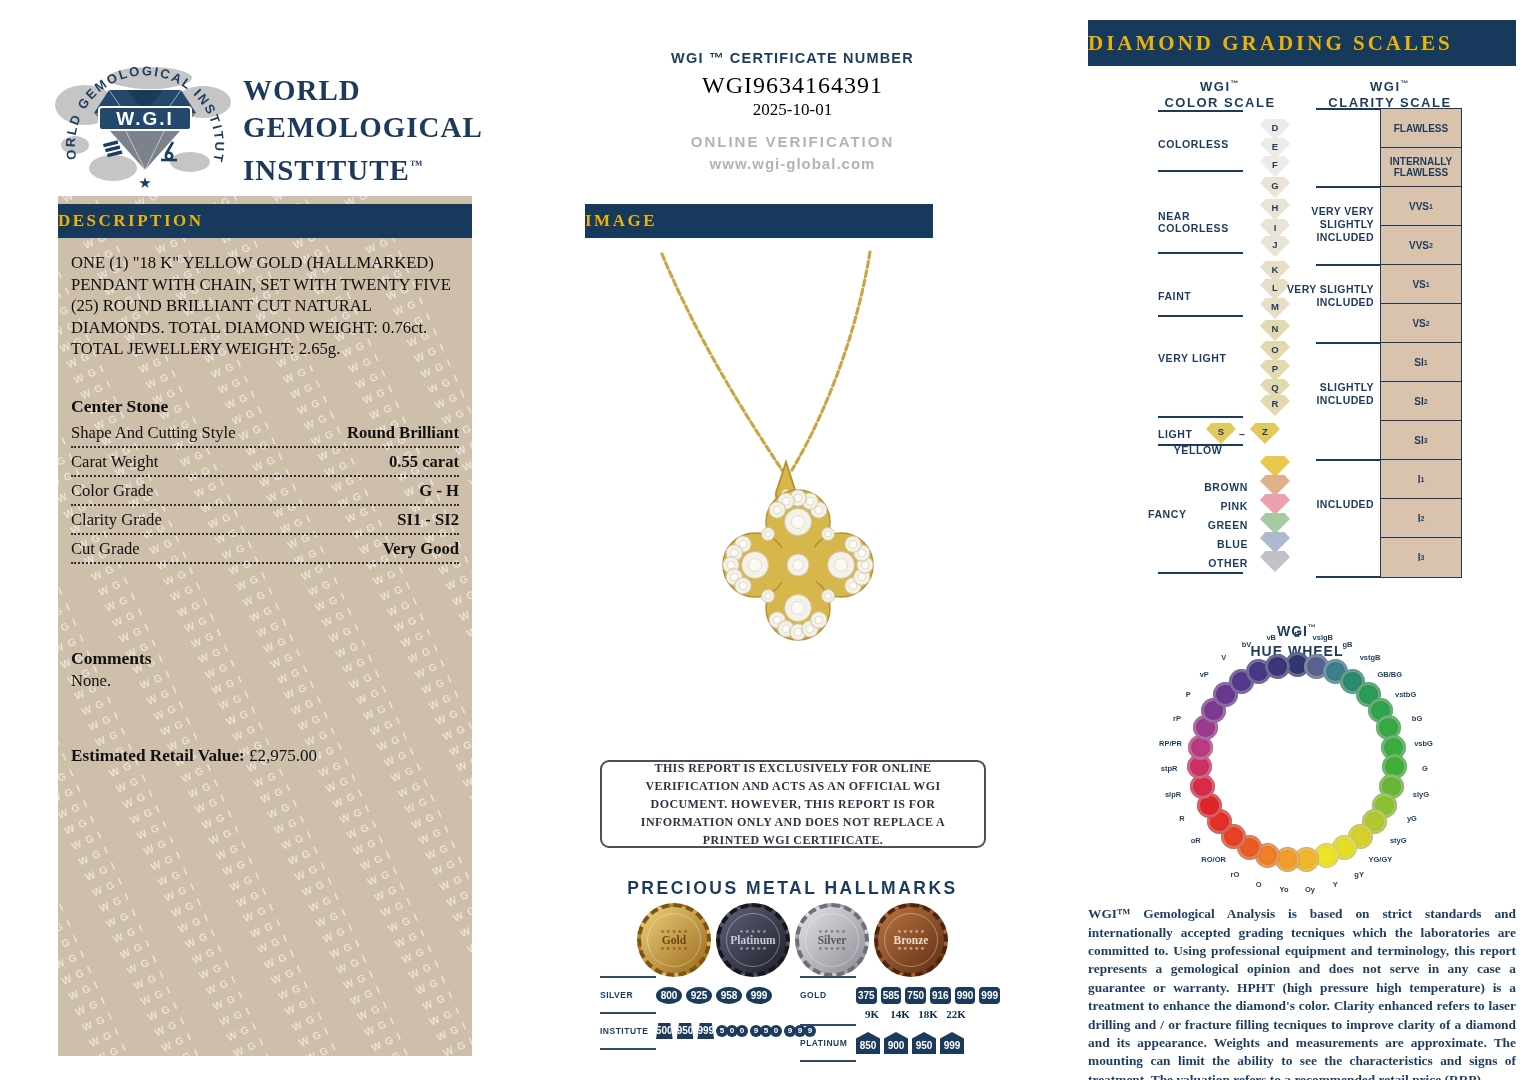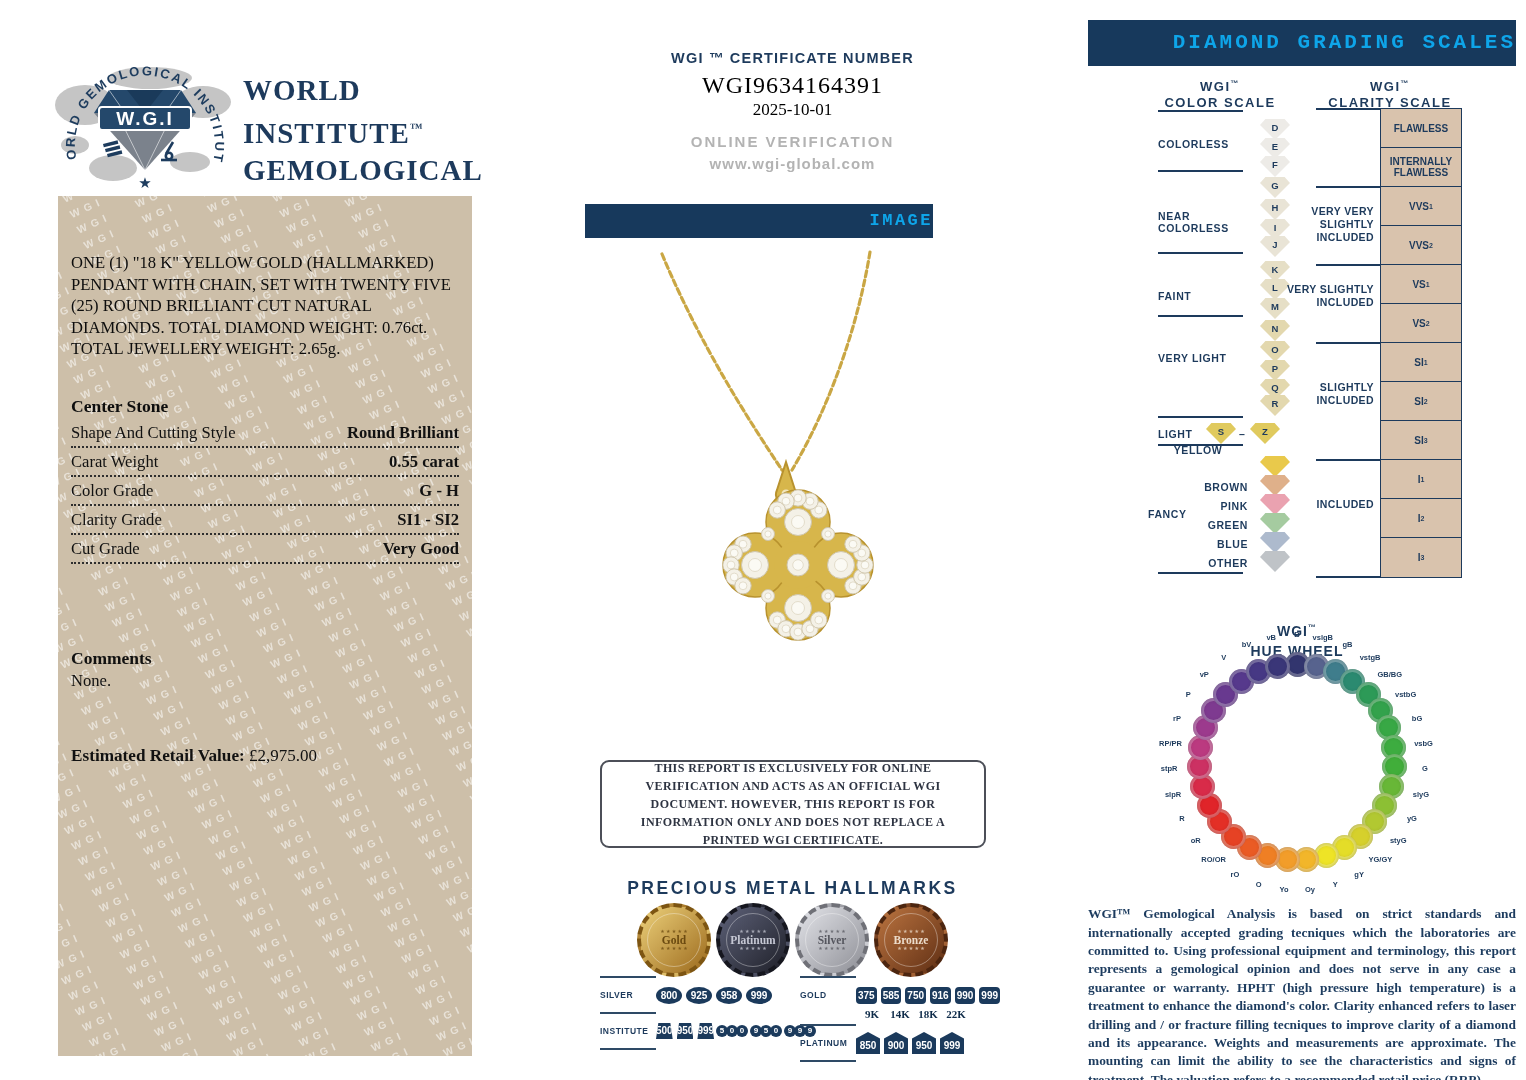--- a/index.html
+++ b/index.html
@@ -1,19 +1,19 @@
 <!DOCTYPE html>
 <html><head>
 <meta charset="utf-8">
 <style>
   html,body{margin:0;padding:0;background:#ffffff;}
   .page{position:relative;width:1526px;height:1080px;background:#fff;overflow:hidden;
         font-family:"Liberation Serif", serif;color:#111;}
-  .bar{position:absolute;background:#17395c;color:#0ea5e9;text-align:right;
-       font-family:Liberation Mono, monospace;font-weight:bold;font-size:17px;
+  .bar{position:absolute;background:#17395c;color:#eab308;text-align:left;
+       font-family:Liberation Serif, serif;font-weight:bold;font-size:17px;
        letter-spacing:2.5px;line-height:34px;height:34px;}
   
   .brand-title{position:absolute;left:243px;top:72px;font-weight:bold;color:#1d3a5c;
        font-size:29px;line-height:37px;font-family:"Liberation Serif",serif;letter-spacing:1px;}
   .brand-title .tm{font-size:13px;vertical-align:super;letter-spacing:0;}
   .panel{position:absolute;left:58px;top:196px;width:414px;height:860px;background:#cdbfa9;overflow:hidden;}
   .wm-inner{position:absolute;left:-18%;top:-12%;width:150%;height:150%;
        transform:rotate(-24deg);color:rgba(255,255,255,0.55);
        font-family:"Liberation Sans",sans-serif;font-weight:bold;font-size:10.5px;
        letter-spacing:5px;word-spacing:20px;line-height:17px;overflow:hidden;}
@@ -142,26 +142,27 @@
     <g stroke="#1d3c5e" stroke-width="2.6" fill="none">
       <path d="M118,92 L111,104"></path>
         <circle cx="114" cy="106" r="3.2"></circle>
         <path d="M106,110 L122,110"></path>
     </g>
     <text x="90" y="138" text-anchor="middle" font-size="15" fill="#1d3c5e">★</text>
   </svg>
 
   <div class="brand-title">
     <div>WORLD</div>
+    <div>GEMOLOGICAL</div>
     <div><span>INSTITUTE</span><span class="tm">™</span></div>
-    <div>GEMOLOGICAL</div>
   </div>
 
   <div class="panel">
     <div class="wm-inner" id="wm">WGI   WGI   WGI   WGI   WGI   WGI   WGI   WGI   WGI   WGI   WGI   WGI   WGI   WGI   WGI   WGI   WGI   WGI   WGI   WGI   WGI   WGI   WGI   WGI   WGI   WGI   WGI   WGI   WGI   WGI   WGI   WGI   WGI   WGI   WGI   WGI   WGI   WGI   WGI   WGI   WGI   WGI   WGI   WGI   WGI   WGI   WGI   WGI   WGI   WGI   WGI   WGI   WGI   WGI   WGI   WGI   WGI   WGI   WGI   WGI   WGI   WGI   WGI   WGI   WGI   WGI   WGI   WGI   WGI   WGI   WGI   WGI   WGI   WGI   WGI   WGI   WGI   WGI   WGI   WGI   WGI   WGI   WGI   WGI   WGI   WGI   WGI   WGI   WGI   WGI   WGI   WGI   WGI   WGI   WGI   WGI   WGI   WGI   WGI   WGI   WGI   WGI   WGI   WGI   WGI   WGI   WGI   WGI   WGI   WGI   WGI   WGI   WGI   WGI   WGI   WGI   WGI   WGI   WGI   WGI   WGI   WGI   WGI   WGI   WGI   WGI   WGI   WGI   WGI   WGI   WGI   WGI   WGI   WGI   WGI   WGI   WGI   WGI   WGI   WGI   WGI   WGI   WGI   WGI   WGI   WGI   WGI   WGI   WGI   WGI   WGI   WGI   WGI   WGI   WGI   WGI   WGI   WGI   WGI   WGI   WGI   WGI   WGI   WGI   WGI   WGI   WGI   WGI   WGI   WGI   WGI   WGI   WGI   WGI   WGI   WGI   WGI   WGI   WGI   WGI   WGI   WGI   WGI   WGI   WGI   WGI   WGI   WGI   WGI   WGI   WGI   WGI   WGI   WGI   WGI   WGI   WGI   WGI   WGI   WGI   WGI   WGI   WGI   WGI   WGI   WGI   WGI   WGI   WGI   WGI   WGI   WGI   WGI   WGI   WGI   WGI   WGI   WGI   WGI   WGI   WGI   WGI   WGI   WGI   WGI   WGI   WGI   WGI   WGI   WGI   WGI   WGI   WGI   WGI   WGI   WGI   WGI   WGI   WGI   WGI   WGI   WGI   WGI   WGI   WGI   WGI   WGI   WGI   WGI   WGI   WGI   WGI   WGI   WGI   WGI   WGI   WGI   WGI   WGI   WGI   WGI   WGI   WGI   WGI   WGI   WGI   WGI   WGI   WGI   WGI   WGI   WGI   WGI   WGI   WGI   WGI   WGI   WGI   WGI   WGI   WGI   WGI   WGI   WGI   WGI   WGI   WGI   WGI   WGI   WGI   WGI   WGI   WGI   WGI   WGI   WGI   WGI   WGI   WGI   WGI   WGI   WGI   WGI   WGI   WGI   WGI   WGI   WGI   WGI   WGI   WGI   WGI   WGI   WGI   WGI   WGI   WGI   WGI   WGI   WGI   WGI   WGI   WGI   WGI   WGI   WGI   WGI   WGI   WGI   WGI   WGI   WGI   WGI   WGI   WGI   WGI   WGI   WGI   WGI   WGI   WGI   WGI   WGI   WGI   WGI   WGI   WGI   WGI   WGI   WGI   WGI   WGI   WGI   WGI   WGI   WGI   WGI   WGI   WGI   WGI   WGI   WGI   WGI   WGI   WGI   WGI   WGI   WGI   WGI   WGI   WGI   WGI   WGI   WGI   WGI   WGI   WGI   WGI   WGI   WGI   WGI   WGI   WGI   WGI   WGI   WGI   WGI   WGI   WGI   WGI   WGI   WGI   WGI   WGI   WGI   WGI   WGI   WGI   WGI   WGI   WGI   WGI   WGI   WGI   WGI   WGI   WGI   WGI   WGI   WGI   WGI   WGI   WGI   WGI   WGI   WGI   WGI   WGI   WGI   WGI   WGI   WGI   WGI   WGI   WGI   WGI   WGI   WGI   WGI   WGI   WGI   WGI   WGI   WGI   WGI   WGI   WGI   WGI   WGI   WGI   WGI   WGI   WGI   WGI   WGI   WGI   WGI   WGI   WGI   WGI   WGI   WGI   WGI   WGI   WGI   WGI   WGI   WGI   WGI   WGI   WGI   WGI   WGI   WGI   WGI   WGI   WGI   WGI   WGI   WGI   WGI   WGI   WGI   WGI   WGI   WGI   WGI   WGI   WGI   WGI   WGI   WGI   WGI   WGI   WGI   WGI   WGI   WGI   WGI   WGI   WGI   WGI   WGI   WGI   WGI   WGI   WGI   WGI   WGI   WGI   WGI   WGI   WGI   WGI   WGI   WGI   WGI   WGI   WGI   WGI   WGI   WGI   WGI   WGI   WGI   WGI   WGI   WGI   WGI   WGI   WGI   WGI   WGI   WGI   WGI   WGI   WGI   WGI   WGI   WGI   WGI   WGI   WGI   WGI   WGI   WGI   WGI   WGI   WGI   WGI   WGI   WGI   WGI   WGI   WGI   WGI   WGI   WGI   WGI   WGI   WGI   WGI   WGI   WGI   WGI   WGI   WGI   WGI   WGI   WGI   WGI   WGI   WGI   WGI   WGI   WGI   WGI   WGI   WGI   WGI   WGI   WGI   WGI   WGI   WGI   WGI   WGI   WGI   WGI   WGI   WGI   WGI   WGI   WGI   WGI   WGI   WGI   WGI   WGI   WGI   WGI   WGI   WGI   WGI   WGI   WGI   WGI   WGI   WGI   WGI   WGI   WGI   WGI   WGI   WGI   WGI   WGI   WGI   WGI   WGI   WGI   WGI   WGI   WGI   WGI   WGI   WGI   WGI   WGI   WGI   WGI   WGI   WGI   WGI   WGI   WGI   WGI   WGI   WGI   WGI   WGI   WGI   WGI   WGI   WGI   WGI   WGI   WGI   WGI   WGI   WGI   WGI   WGI   WGI   WGI   WGI   WGI   WGI   WGI   WGI   WGI   WGI   WGI   WGI   WGI   WGI   WGI   WGI   WGI   WGI   WGI   WGI   WGI   WGI   WGI   WGI   WGI   WGI   WGI   WGI   WGI   WGI   WGI   WGI   WGI   WGI   WGI   WGI   WGI   WGI   WGI   WGI   WGI   WGI   WGI   WGI   WGI   WGI   WGI   WGI   WGI   WGI   WGI   WGI   WGI   WGI   WGI   WGI   WGI   WGI   WGI   WGI   WGI   WGI   WGI   WGI   WGI   WGI   WGI   WGI   WGI   WGI   WGI   WGI   WGI   WGI   WGI   WGI   WGI   WGI   WGI   WGI   WGI   WGI   WGI   WGI   WGI   WGI   WGI   WGI   WGI   WGI   WGI   WGI   WGI   WGI   WGI   WGI   WGI   WGI   WGI   WGI   WGI   WGI   WGI   WGI   WGI   WGI   WGI   WGI   WGI   WGI   WGI   WGI   WGI   WGI   WGI   WGI   WGI   WGI   WGI   WGI   WGI   WGI   WGI   WGI   WGI   WGI   WGI   WGI   WGI   WGI   WGI   WGI   WGI   WGI   WGI   WGI   WGI   WGI   WGI   WGI   WGI   WGI   WGI   WGI   WGI   WGI   WGI   WGI   WGI   WGI   WGI   WGI   WGI   WGI   WGI   WGI   WGI   WGI   WGI   WGI   WGI   WGI   WGI   WGI   WGI   WGI   WGI   WGI   WGI   WGI   WGI   WGI   WGI   WGI   WGI   WGI   WGI   WGI   WGI   WGI   WGI   WGI   WGI   WGI   WGI   WGI   WGI   WGI   WGI   WGI   WGI   WGI   WGI   WGI   WGI   WGI   WGI   WGI   WGI   WGI   WGI   WGI   WGI   WGI   WGI   WGI   WGI   WGI   WGI   WGI   WGI   WGI   WGI   WGI   WGI   WGI   WGI   WGI   WGI   WGI   WGI   WGI   WGI   WGI   WGI   WGI   WGI   WGI   WGI   WGI   WGI   WGI   WGI   WGI   WGI   WGI   WGI   WGI   WGI   WGI   WGI   WGI   WGI   WGI   WGI   WGI   WGI   WGI   WGI   WGI   WGI   WGI   WGI   WGI   WGI   WGI   WGI   WGI</div>
+    <div class="bar desc-bar">DESCRIPTION</div>
     <p class="desc-text panel-abs" style="top:56px;">ONE (1) "18 K" YELLOW GOLD (HALLMARKED) PENDANT WITH CHAIN, SET WITH TWENTY FIVE (25) ROUND BRILLIANT CUT NATURAL DIAMONDS. TOTAL DIAMOND WEIGHT: 0.76ct. TOTAL JEWELLERY WEIGHT: 2.65g.</p>
     <div class="panel-abs" style="top:200px;">
       <p class="stone-title">Center Stone</p>
       <div id="stone-rows">
           <div class="srow">
             <span>Shape And Cutting Style</span>
             <span class="val">Round Brilliant</span>
           </div>
           <div class="srow">
             <span>Carat Weight</span>

